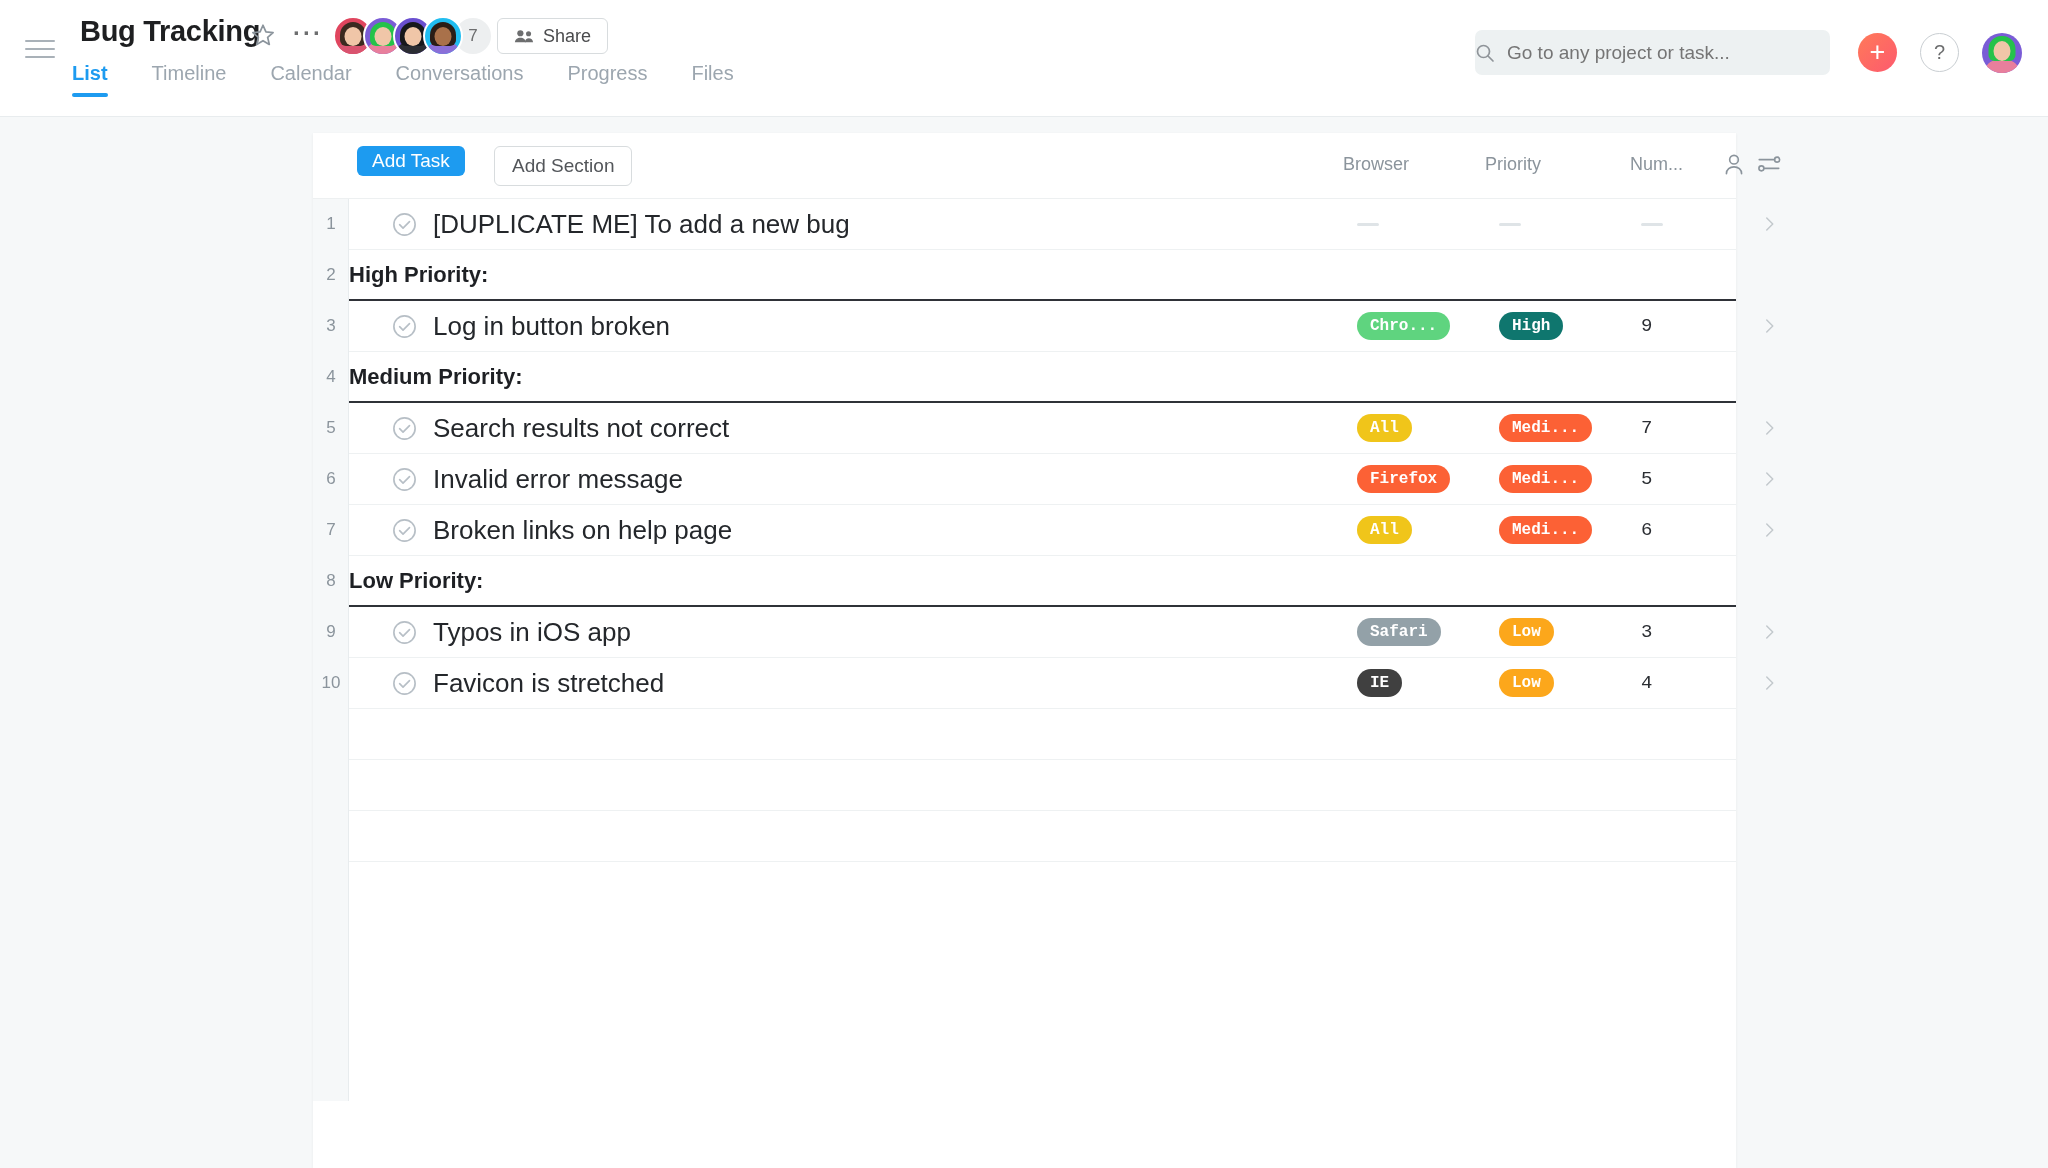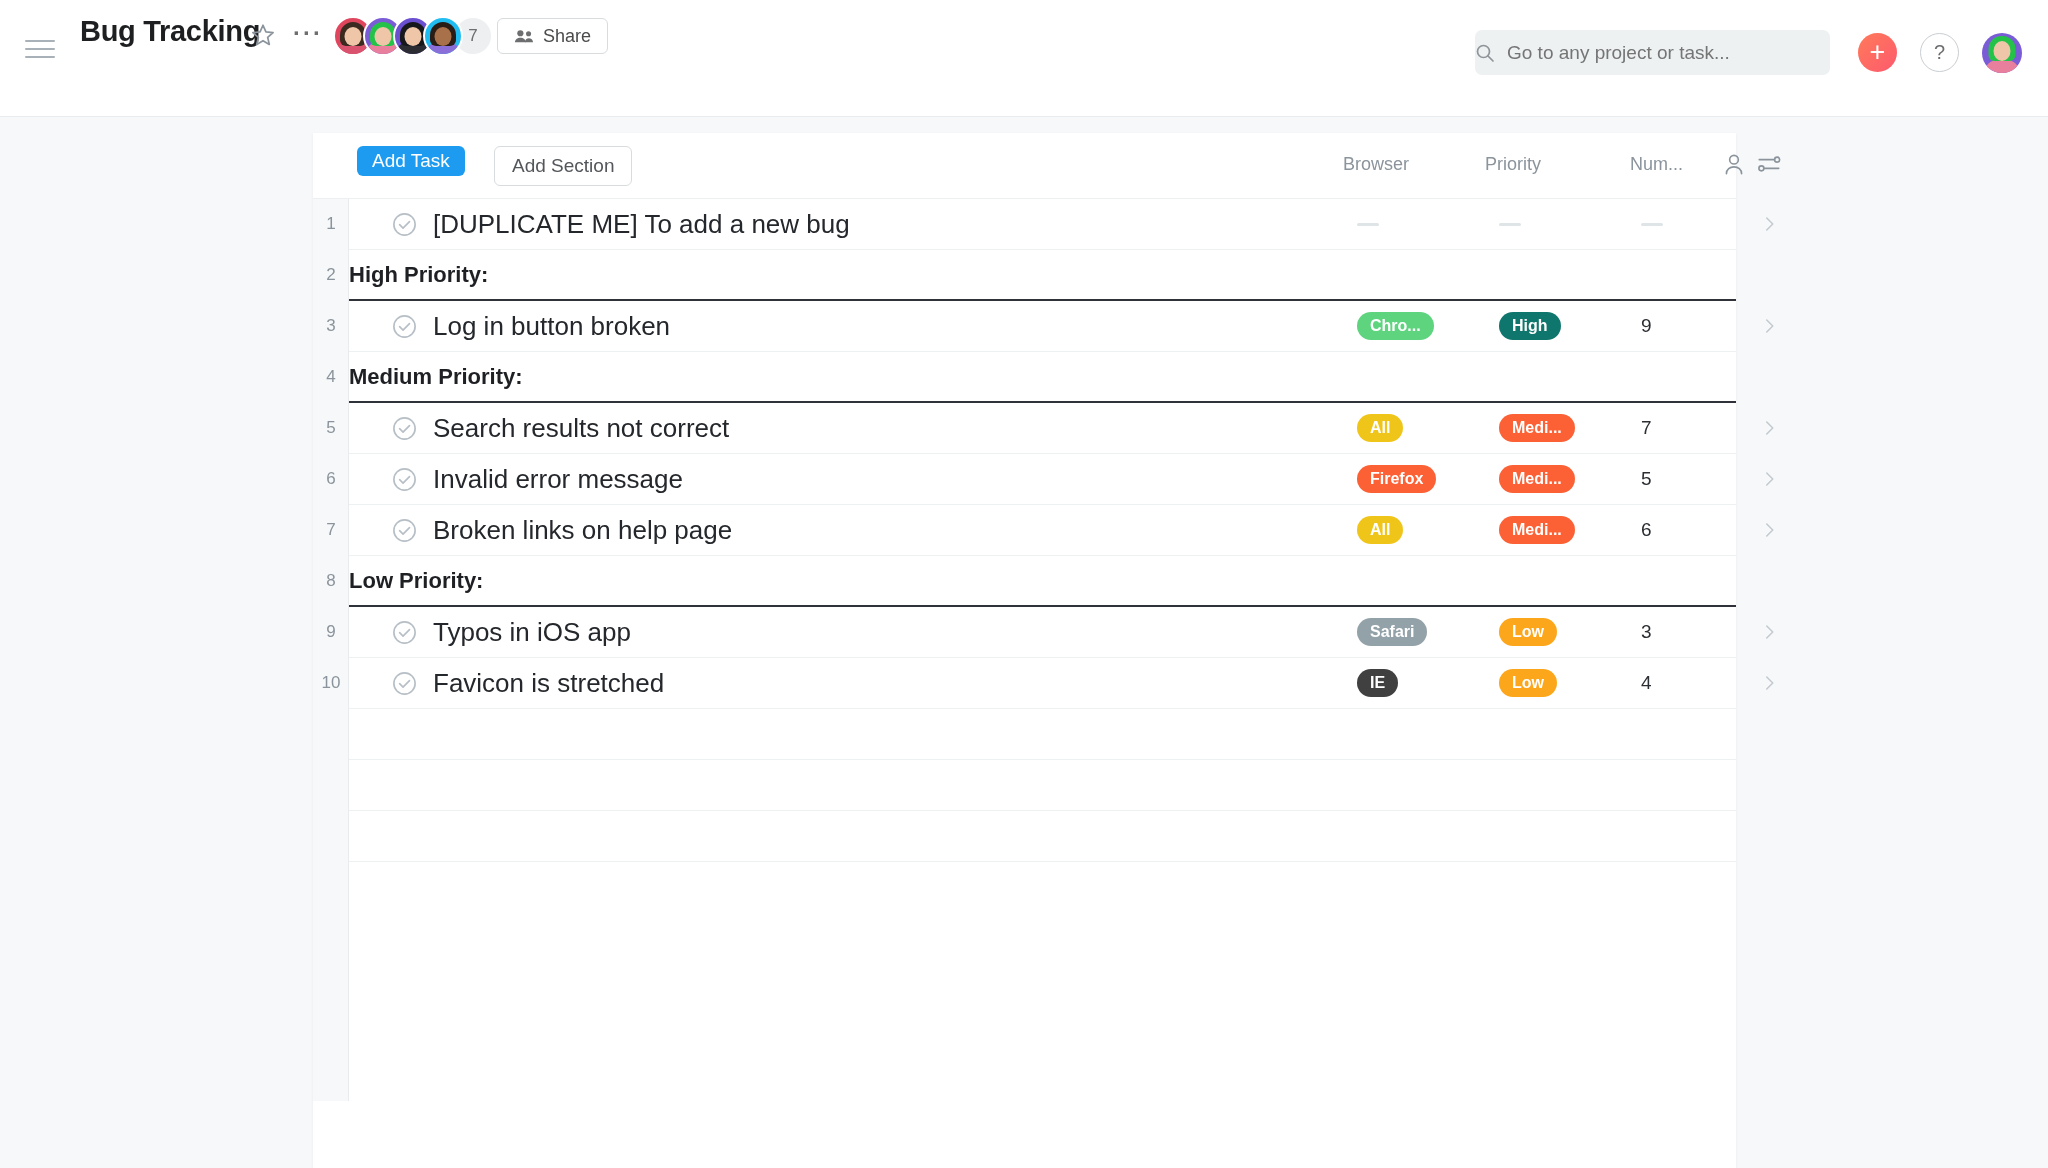--- a/index.html
+++ b/index.html
@@ -202,21 +202,21 @@
     margin-left: 16px; font-size: 26px; color: #24272b;
     white-space: nowrap;
   }
   .section-name {
     font-size: 22px; color: #1e2024;
     font-weight: bold; white-space: nowrap;
   }
 
   .cell {
     position: absolute; top: 0; height: 100%;
-    display: flex; align-items: center;
+    display: flex; align-items: center; font-family: Liberation Mono, monospace;
   }
   .cell.browser  { left: 1008px; width: 130px; }
   .cell.priority { left: 1150px; width: 130px; }
   .cell.num      { left: 1292px; width: 110px; }
   .cell.chev     { left: 1390px; width: 60px; justify-content:center; }
 
   .pill {
     height: 28px; padding: 0 13px; border-radius: 14px;
     display: inline-flex; align-items: center; justify-content: center;
     color: #fff; font-size: 16px; font-weight: bold;
@@ -277,20 +277,28 @@
   <div class="share-btn">
     <svg width="20" height="16" viewBox="0 0 22 16" fill="#6d6e6f">
       <circle cx="7" cy="5" r="3.4"></circle>
         <path d="M1 15c0-3.3 2.7-5.2 6-5.2s6 1.9 6 5.2z"></path>
       <circle cx="16" cy="5.6" r="2.8"></circle>
         <path d="M12 15c0-2.8 2-4.5 4.3-4.5S21 12.2 21 15z"></path>
     </svg>
     <span>Share</span>
   </div>
 
+  <div class="tabs">
+    <div class="tab active">List</div>
+    <div class="tab">Timeline</div>
+    <div class="tab">Calendar</div>
+    <div class="tab">Conversations</div>
+    <div class="tab">Progress</div>
+    <div class="tab">Files</div>
+  </div>
 
   <div class="search-box">
     <svg width="20" height="20" viewBox="0 0 20 20" fill="none" stroke="#8f9499" stroke-width="1.7">
       <circle cx="8.5" cy="8.5" r="6"></circle>
         <line x1="13" y1="13" x2="18" y2="18" stroke-linecap="round"></line>
     </svg>
     <input type="text" placeholder="Go to any project or task..." style="">
   </div>
 
   <div class="plus-btn">+</div>

